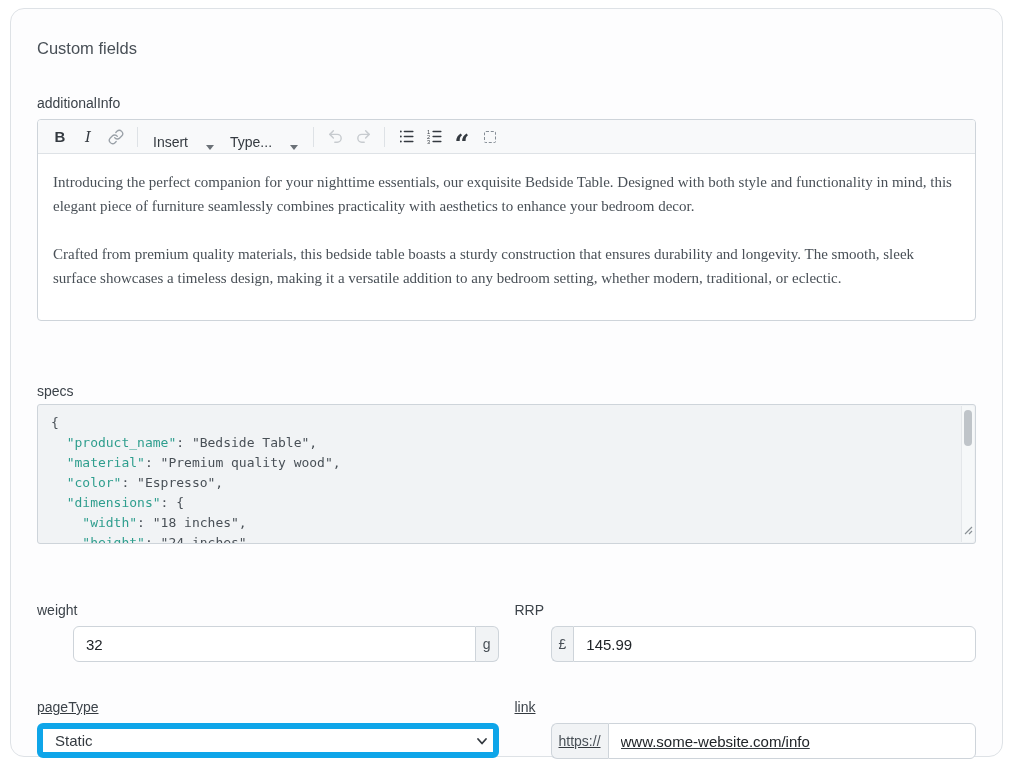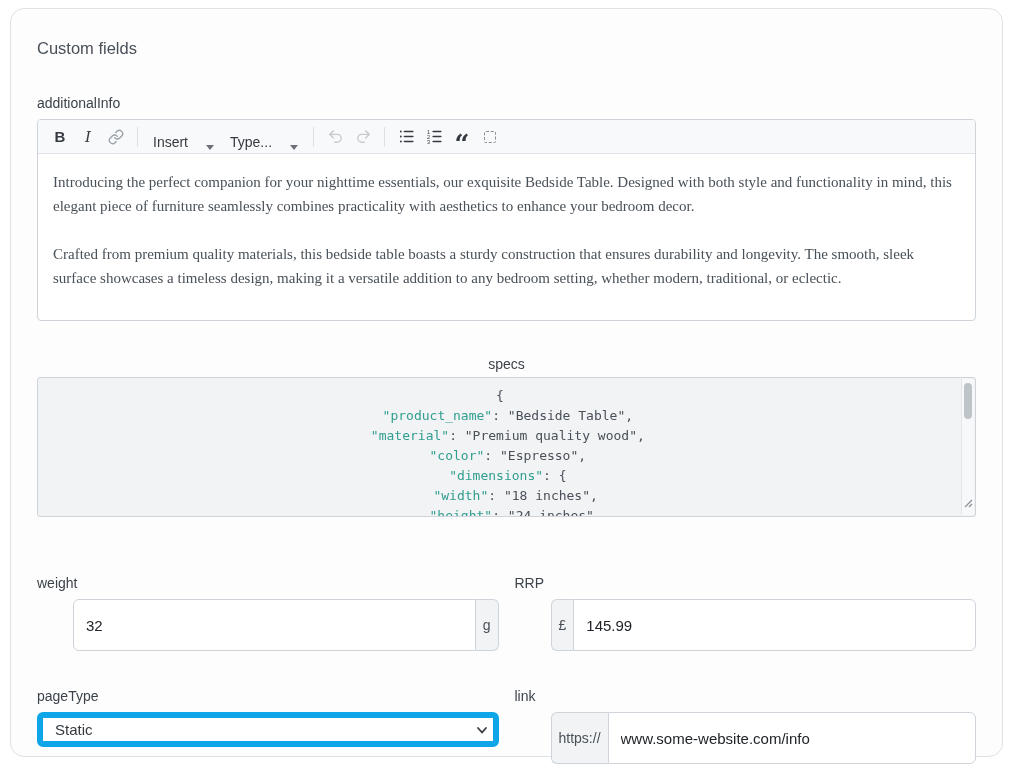--- a/index.html
+++ b/index.html
@@ -89,22 +89,22 @@
   }
   .code-scroll-thumb {
     position:absolute; top:4px; right:2px; width:8px; height:36px;
     background:#bfc4c9; border-radius:4px;
   }
   .resize-handle { position:absolute; right:2px; bottom:2px; }
   
   .field-row { display:flex; gap:16px; }
   .field-row .col { flex:1; min-width:0; }
   .row-weight { margin-top:58px; }
-  .row-page  { margin-top:37px; }
-  .input-group { display:flex; height:52px; width:100%;padding-left:36px; }
+  .row-page  { margin-top:37px;text-decoration:underline; }
+  .input-group { display:flex; height:36px; width:100%;padding-left:36px; }
   .text-input {
     flex:1; min-width:0;
     border:1px solid #ced4da; border-radius:6px;
     padding:0 12px; font-size:15px; color:#212529;
     background:#ffffff; outline:none;
     font-family:"Liberation Sans", sans-serif;
   }
   .addon {
     display:flex; align-items:center; justify-content:center;
     background:#f1f3f5; border:1px solid #ced4da;
@@ -117,21 +117,21 @@
   .select-wrap { position:relative; width:100%; height:35px; }
   .select-input {
     -webkit-appearance:none; appearance:none;
     width:100%; height:35px;
     border:6px solid #0ea5e9; border-radius:6px;
     background:#ffffff; padding:0 30px 0 12px;
     font-size:15px; color:#343a40; outline:none;
     font-family:"Liberation Sans", sans-serif;
   }
   .select-chevron { position:absolute; right:10px; top:11px; pointer-events:none; }
-  .specs-block { margin-top:35px;text-align:center; }
+  .specs-block { margin-top:62px; }
   .specs-block .field-label { margin-bottom:5px; }
 </style>
 </head>
 <body>
 
 <div class="card">
   <h2 class="card-title">Custom fields</h2>
 
   <div>
     <span class="field-label">additionalInfo</span>

